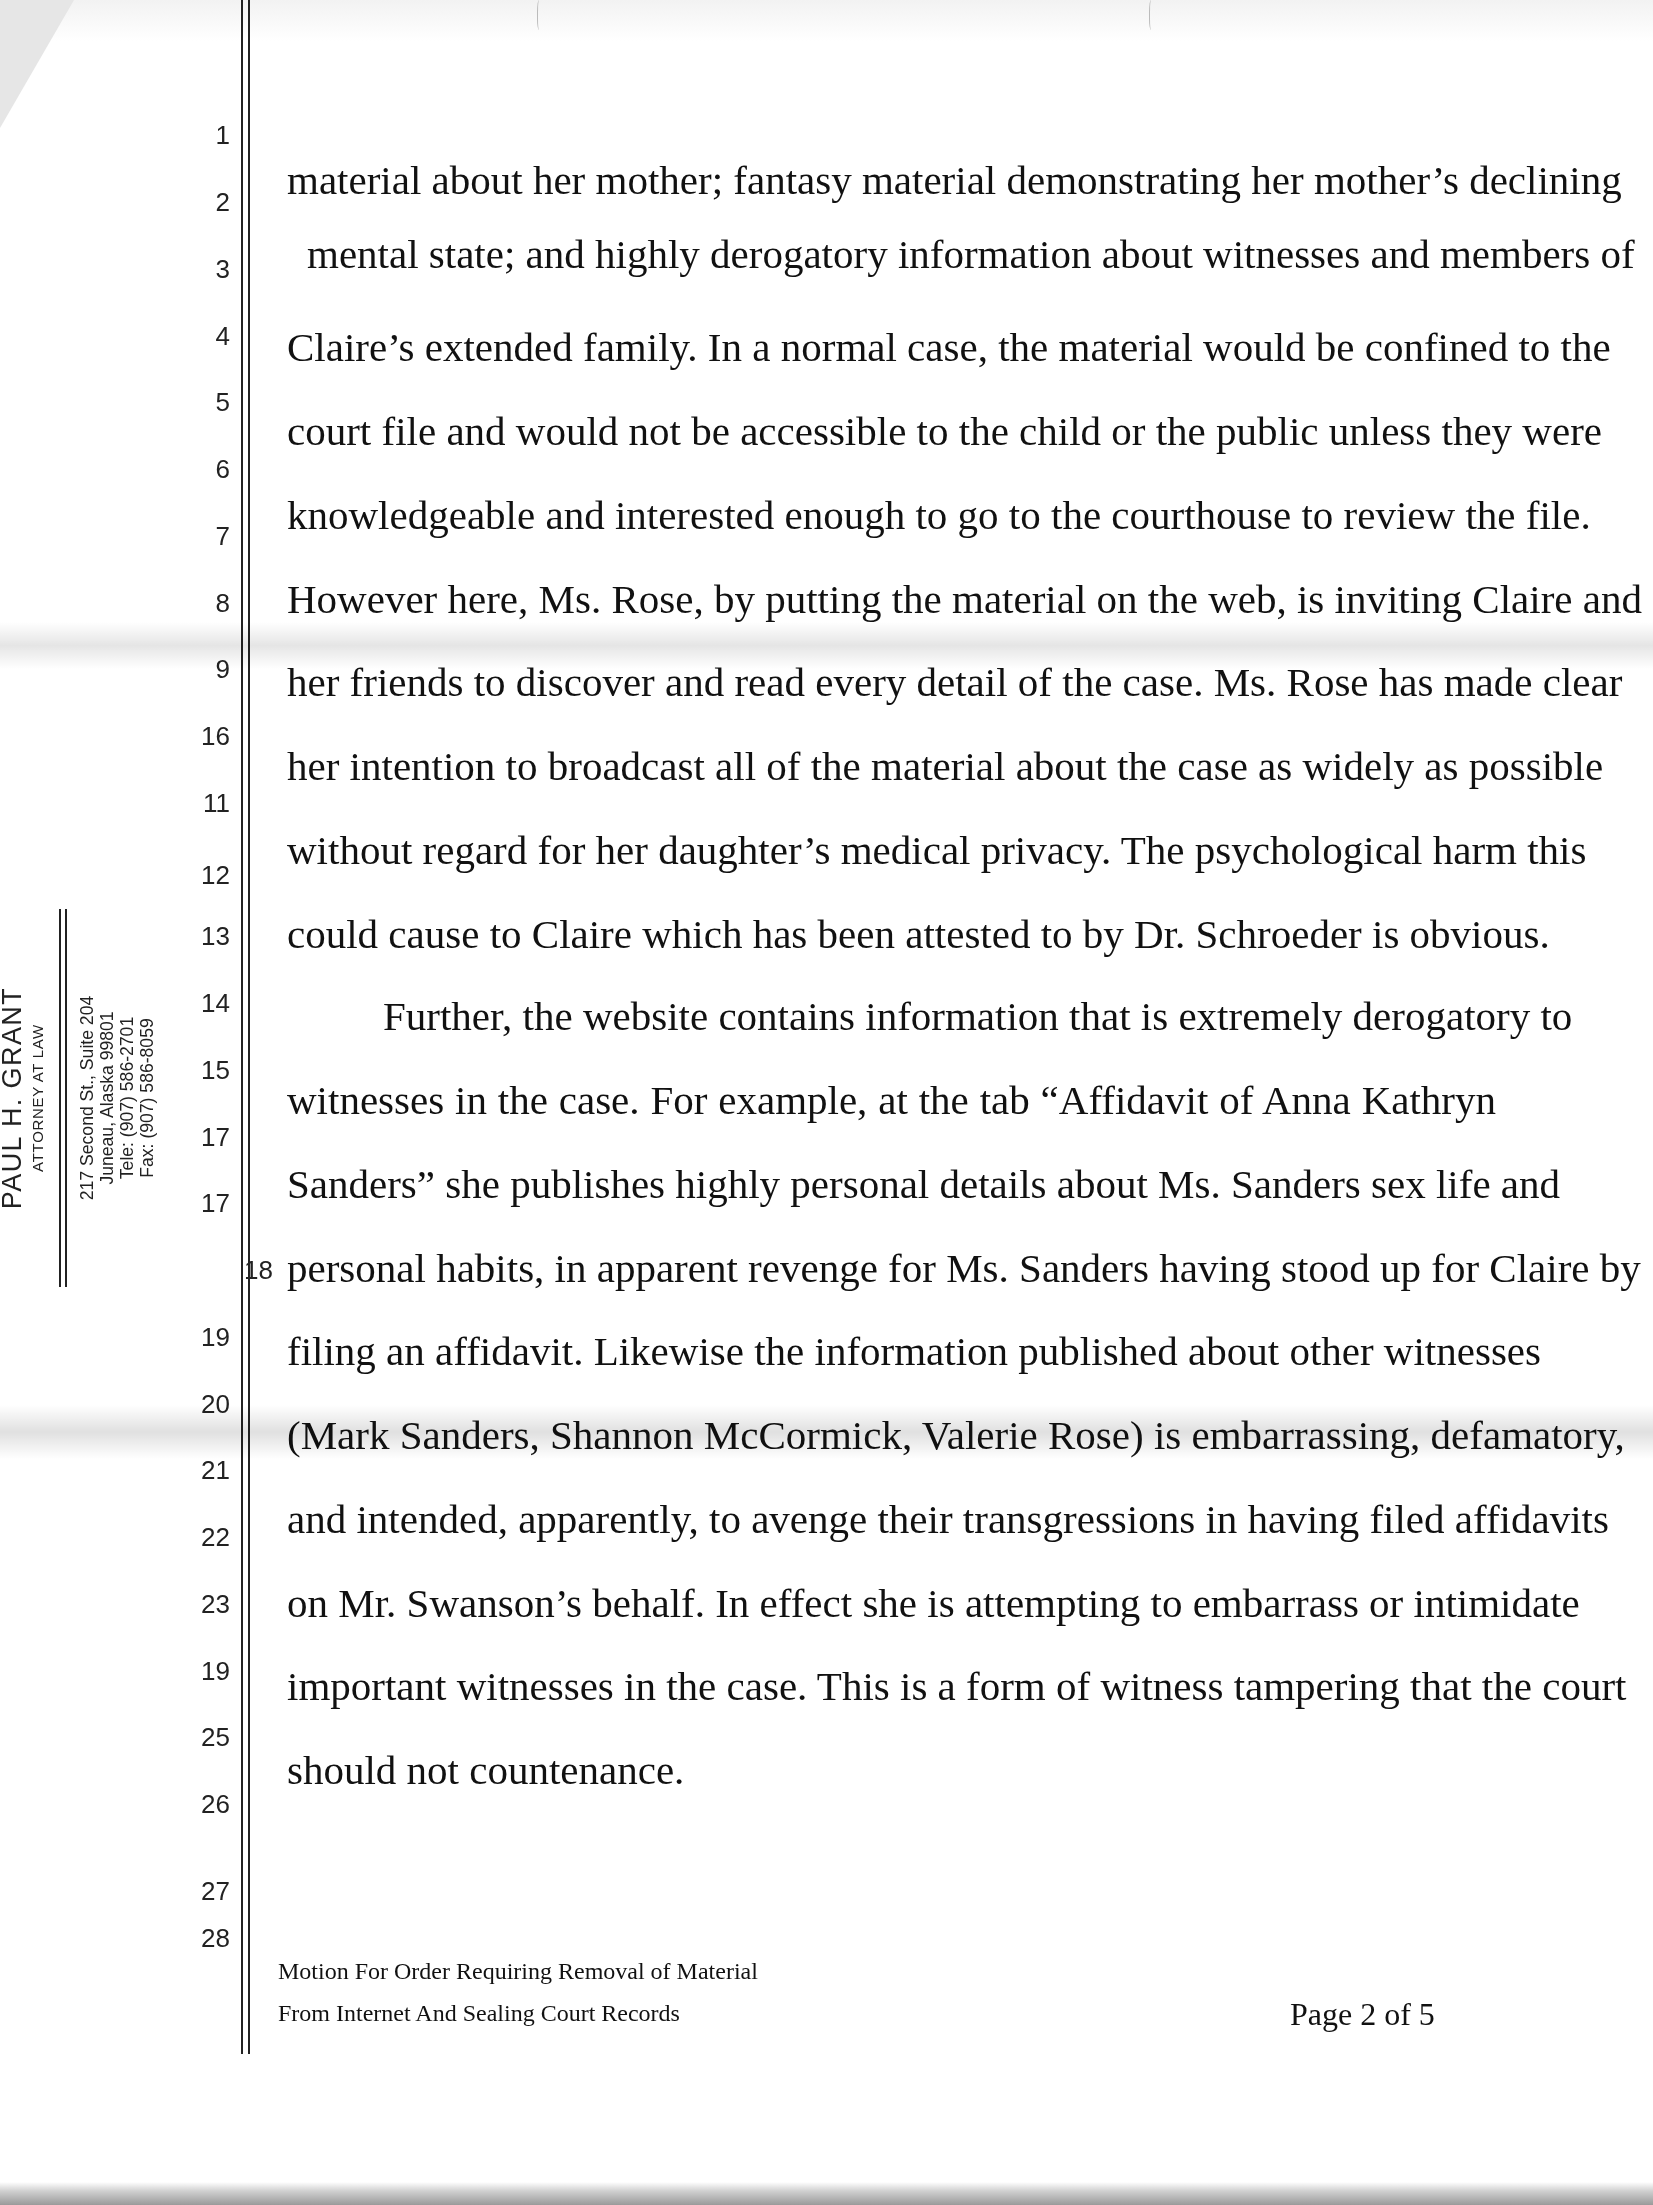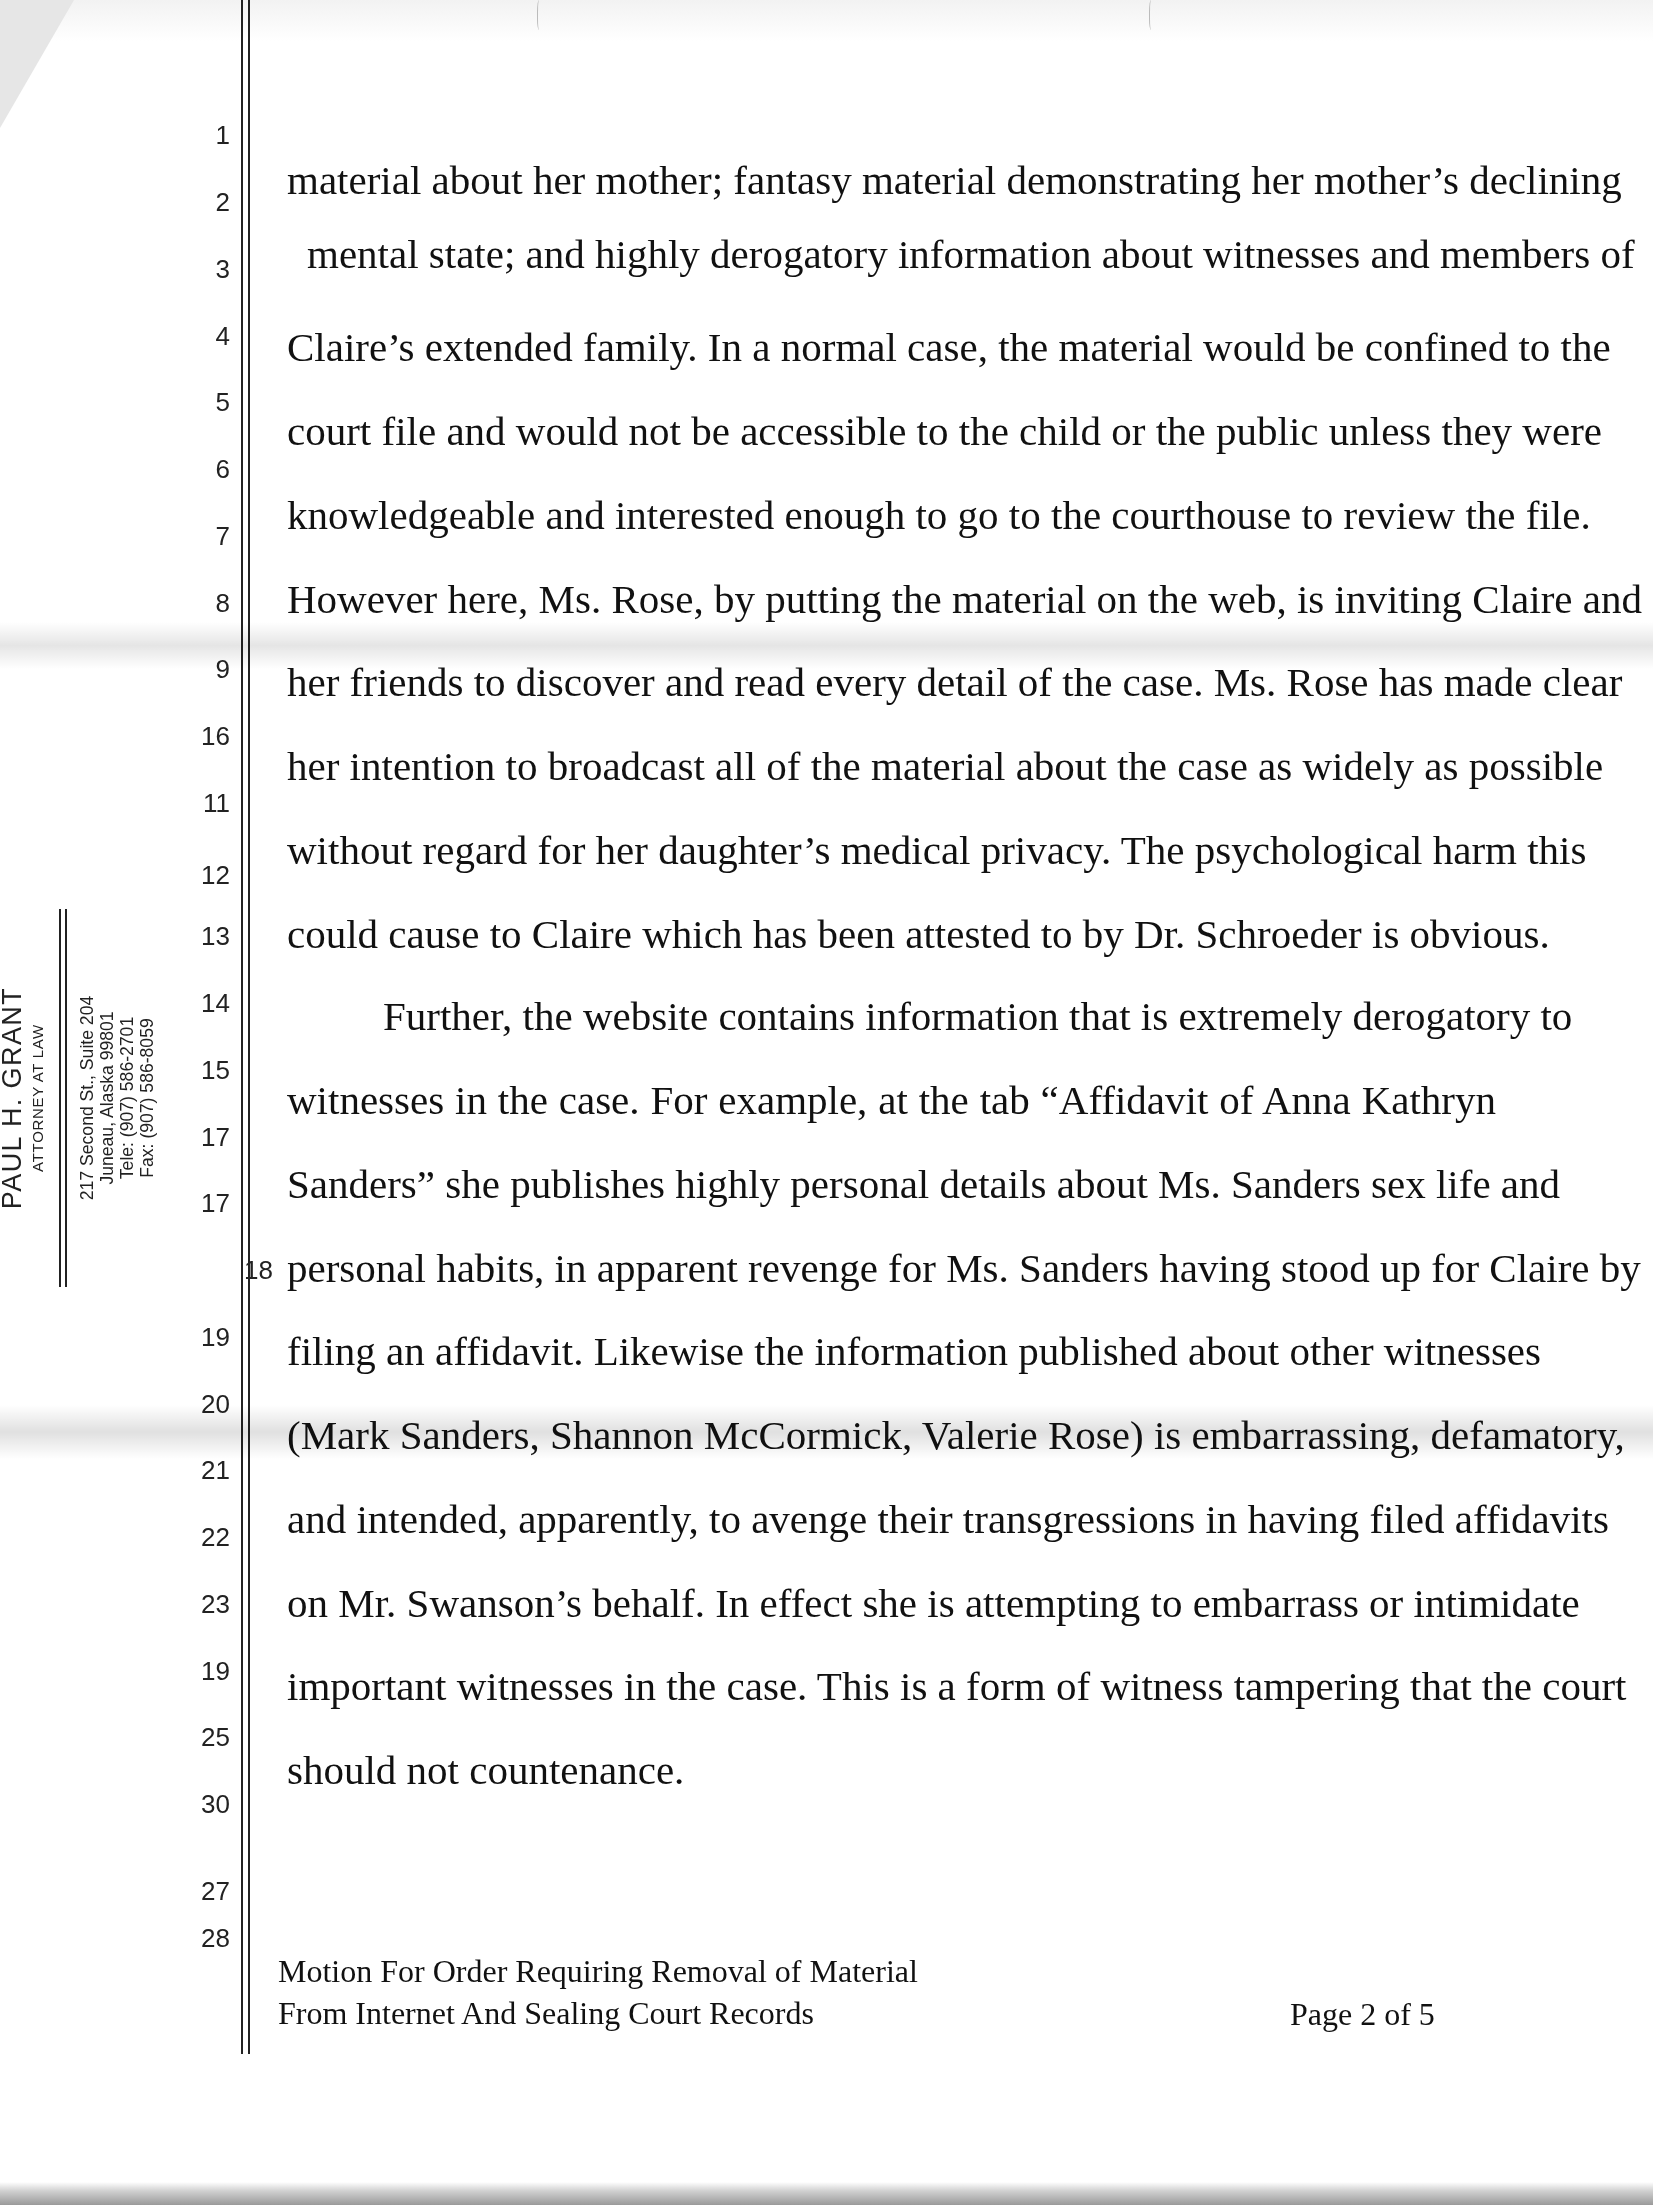--- a/index.html
+++ b/index.html
@@ -43,21 +43,21 @@
     transform:rotate(-90deg); transform-origin:center center;
     font-family:"Liberation Sans", "DejaVu Sans", sans-serif; color:#222;
   }
   .lh-name { position:absolute; left:0; top:0; width:378px; text-align:center; font-size:27px; letter-spacing:1.4px; }
   .lh-title { position:absolute; left:0; top:32px; width:378px; text-align:center; font-size:15px; letter-spacing:0.7px; }
   .lh-rule { position:absolute; left:0; width:378px; height:2px; background:#222; }
   .lh-rule.a { top:62px; }
   .lh-rule.b { top:68px; }
   .lh-addr { position:absolute; left:0; top:80px; width:378px; text-align:center; font-size:17.6px; line-height:20px; }
   .footer-title {
-    position:absolute; left:278px; font-size:32px; line-height:41px;
+    position:absolute; left:278px; font-size:24px; line-height:41px;
   }
   .footer-page { position:absolute; left:1290px; top:1996px; font-size:32px; }
   .punch-mark { position:absolute; top:0; width:4px; height:30px; border-left:1.4px solid #bbb; border-radius:40%; }
 </style>
 </head>
 <body>
 
 <div class="scan-shade shade-top"></div>
 <div class="corner-fold"></div>
 <div class="punch-mark" style="left:537px"></div>
@@ -98,21 +98,21 @@
     <div class="line-num" style="top: 1122px;">17</div>
     <div class="line-num" style="top: 1188px;">17</div>
     <div class="line-num" style="top: 1255px; margin-left: 43px;">18</div>
     <div class="line-num" style="top: 1322px;">19</div>
     <div class="line-num" style="top: 1389px;">20</div>
     <div class="line-num" style="top: 1455px;">21</div>
     <div class="line-num" style="top: 1522px;">22</div>
     <div class="line-num" style="top: 1589px;">23</div>
     <div class="line-num" style="top: 1656px;">19</div>
     <div class="line-num" style="top: 1722px;">25</div>
-    <div class="line-num" style="top: 1789px;">30</div>
+    <div class="line-num" style="top: 1789px;">26</div>
     <div class="line-num" style="top: 1876px;">27</div>
     <div class="line-num" style="top: 1923px;">28</div>
   </div>
 
 <div id="body-text">
     <div class="body-line" style="top: 161px;">material about her mother; fantasy material demonstrating her mother’s declining</div>
     <div class="body-line" style="top: 235px; margin-left: 20px;">mental state; and highly derogatory information about witnesses and members of</div>
     <div class="body-line" style="top: 328px;">Claire’s extended family.  In a normal case, the material would be confined to the</div>
     <div class="body-line" style="top: 412px;">court file and would not be accessible to the child or the public unless they were</div>
     <div class="body-line last" style="top: 496px;">knowledgeable and interested enough to go to the courthouse to review the file.</div>

